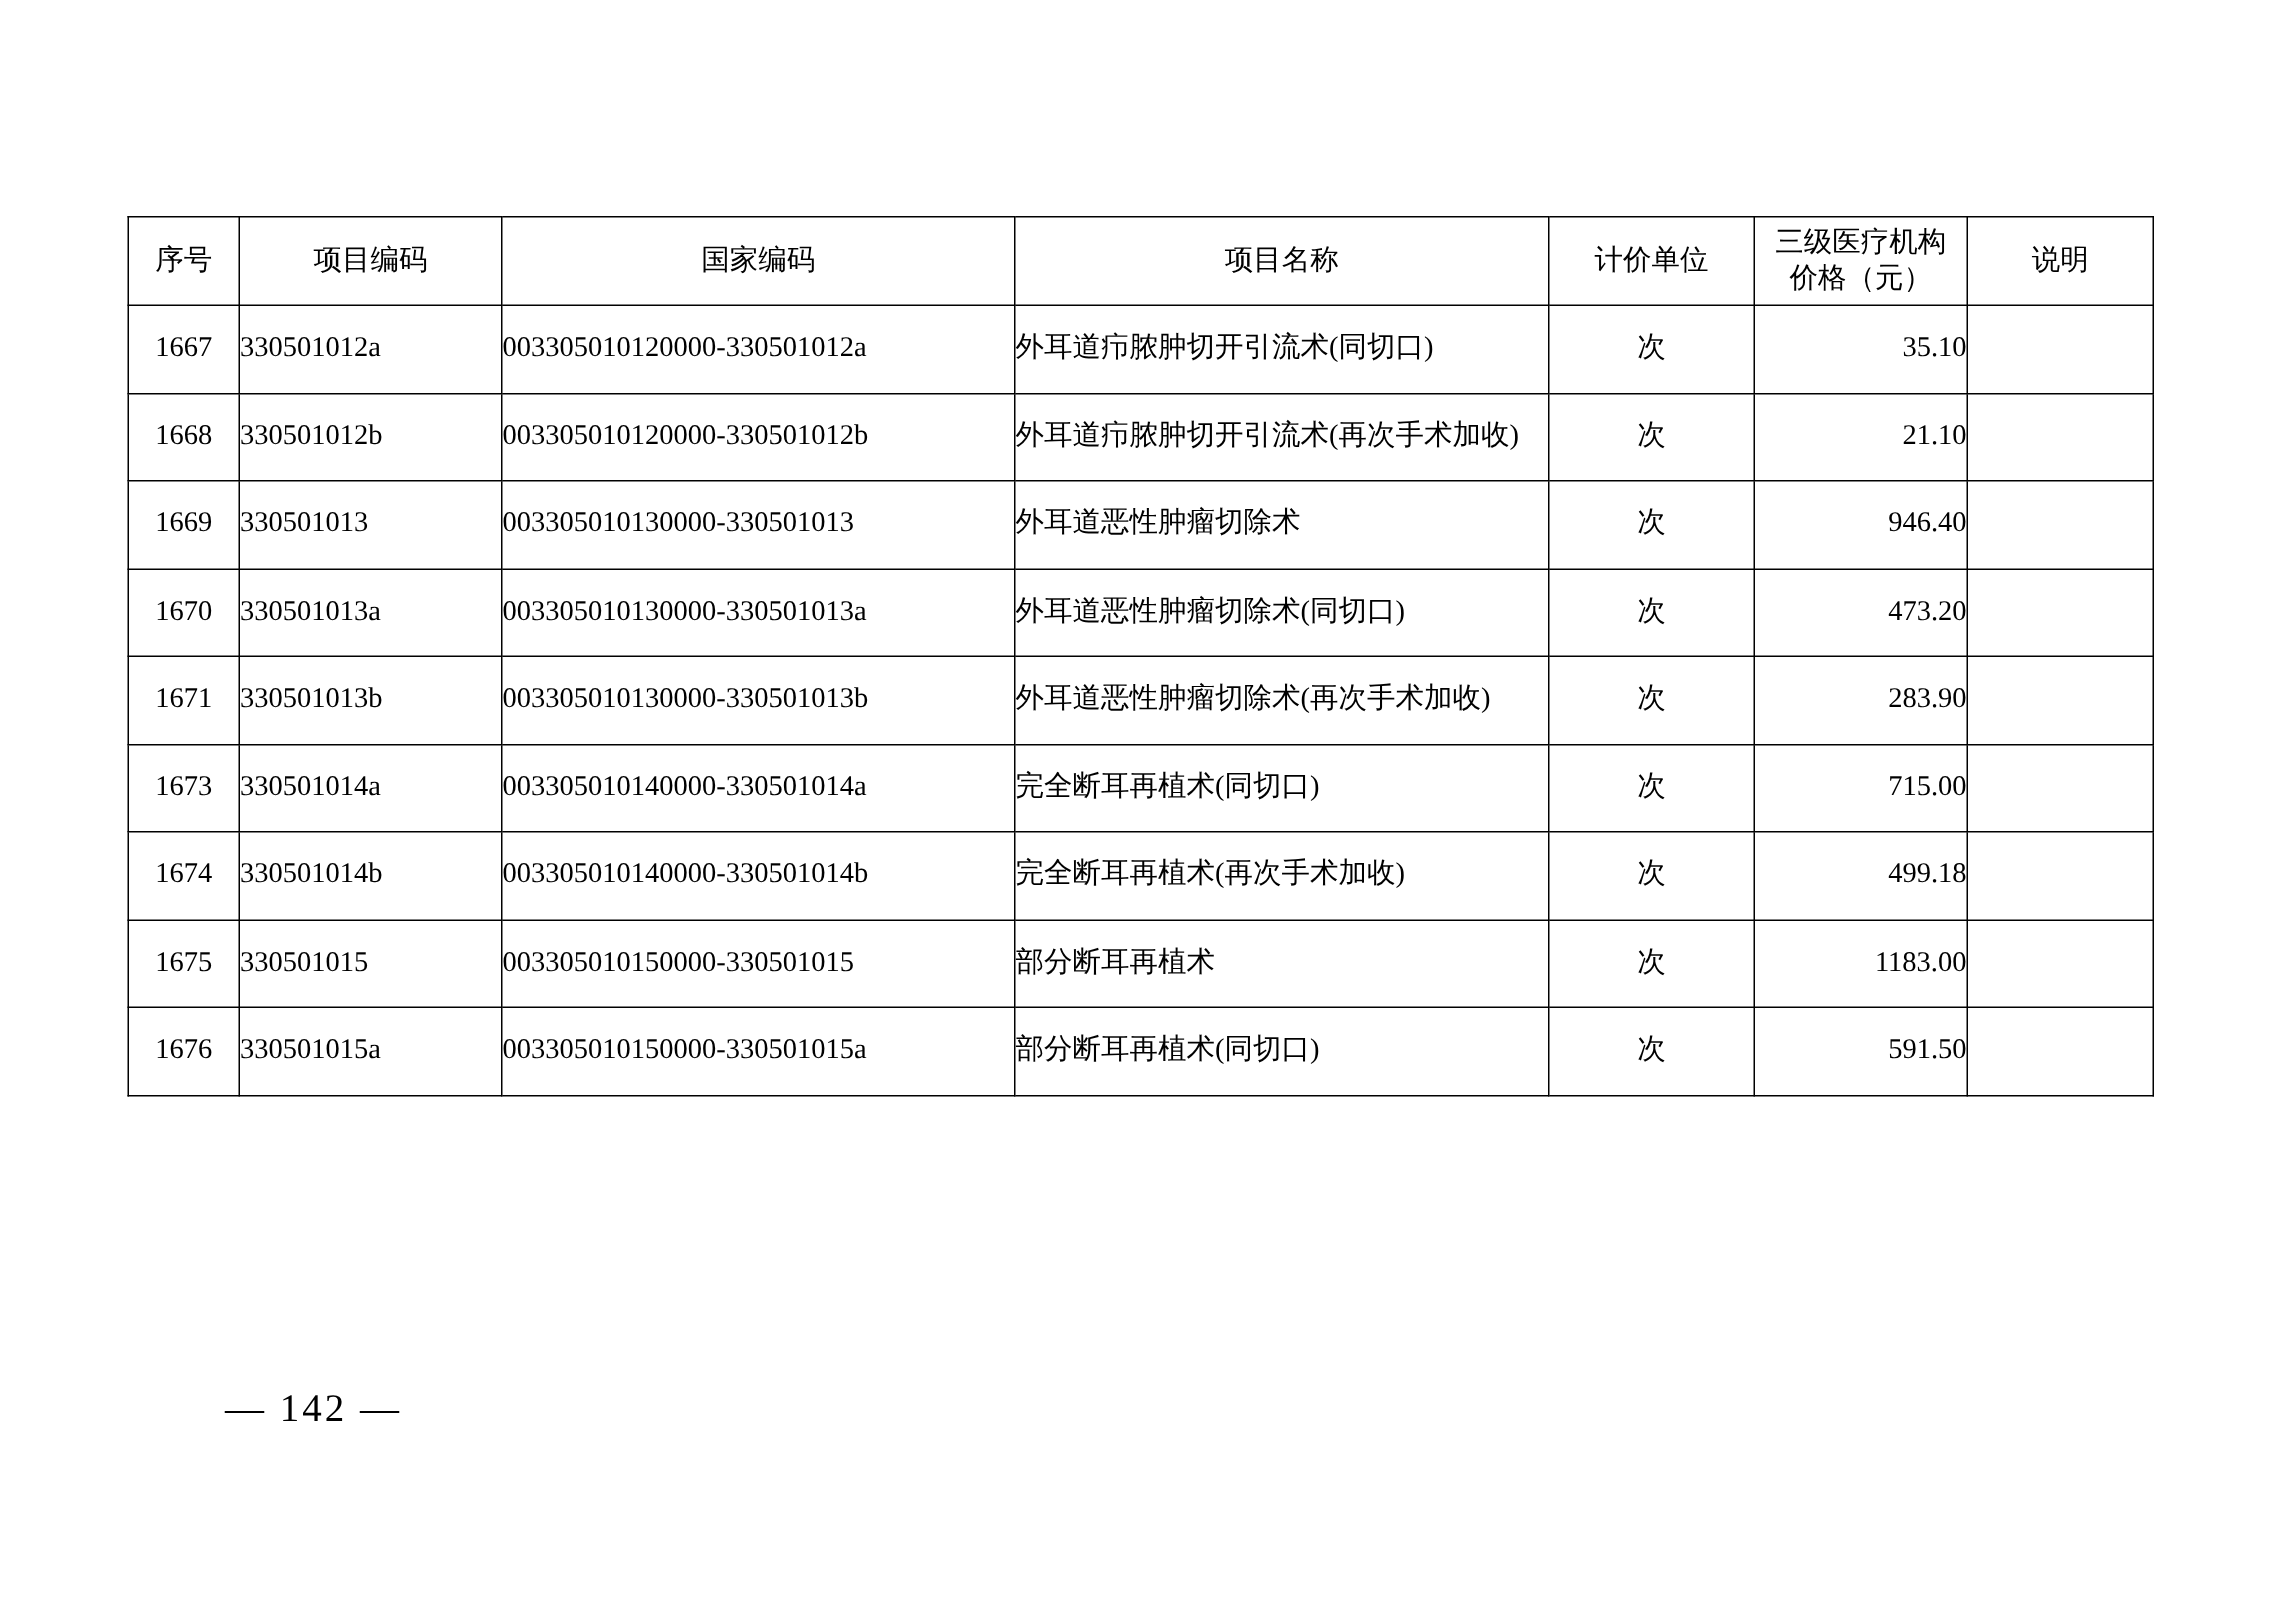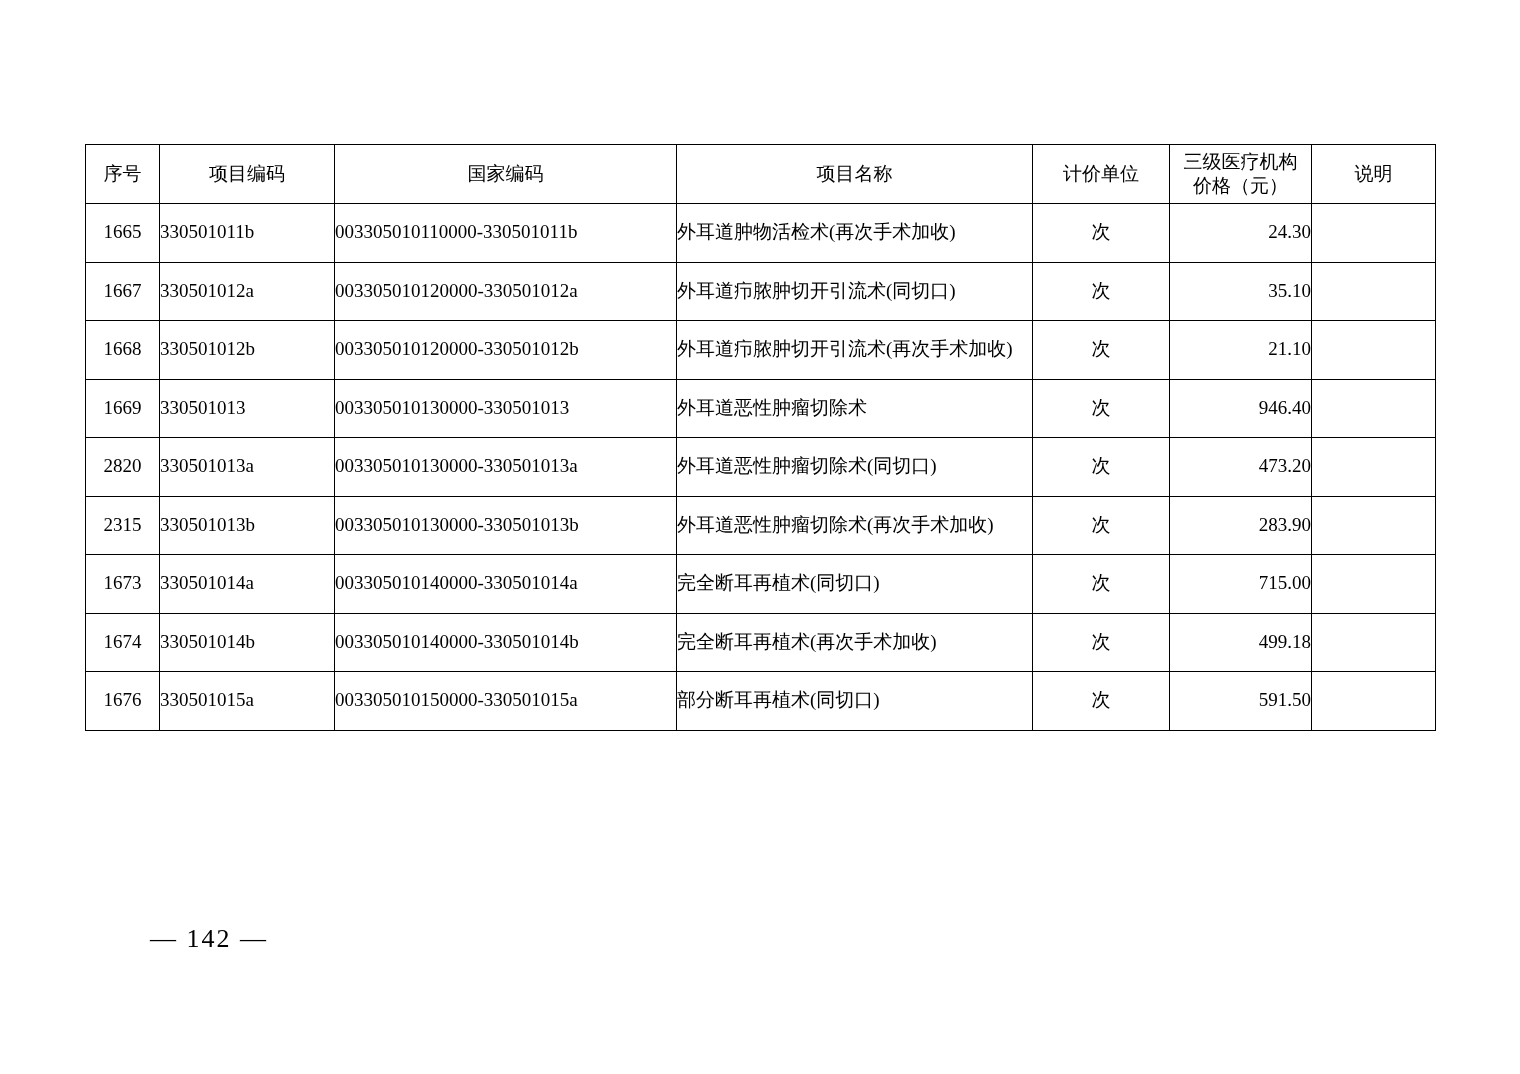--- a/index.html
+++ b/index.html
@@ -125,29 +125,20 @@
           <th>计价单位</th>
           <th>
             <span class="hdr2">三级医疗机构</span>
             <span class="hdr2">价格（元）</span>
           </th>
           <th>说明</th>
         </tr>
       </thead>
       <tbody id="table-body">
           <tr>
-            <td class="seq">1665</td>
-            <td class="code">330501011b</td>
-            <td class="natl">003305010110000-330501011b</td>
-            <td class="name">外耳道肿物活检术(再次手术加收)</td>
-            <td class="unit">次</td>
-            <td class="price">24.30</td>
-            <td class="note"></td>
-          </tr>
-          <tr>
             <td class="seq">1667</td>
             <td class="code">330501012a</td>
             <td class="natl">003305010120000-330501012a</td>
             <td class="name">外耳道疖脓肿切开引流术(同切口)</td>
             <td class="unit">次</td>
             <td class="price">35.10</td>
             <td class="note"></td>
           </tr>
           <tr>
             <td class="seq">1668</td>
@@ -161,30 +152,30 @@
           <tr>
             <td class="seq">1669</td>
             <td class="code">330501013</td>
             <td class="natl">003305010130000-330501013</td>
             <td class="name">外耳道恶性肿瘤切除术</td>
             <td class="unit">次</td>
             <td class="price">946.40</td>
             <td class="note"></td>
           </tr>
           <tr>
-            <td class="seq">2820</td>
+            <td class="seq">1670</td>
             <td class="code">330501013a</td>
             <td class="natl">003305010130000-330501013a</td>
             <td class="name">外耳道恶性肿瘤切除术(同切口)</td>
             <td class="unit">次</td>
             <td class="price">473.20</td>
             <td class="note"></td>
           </tr>
           <tr>
-            <td class="seq">2315</td>
+            <td class="seq">1671</td>
             <td class="code">330501013b</td>
             <td class="natl">003305010130000-330501013b</td>
             <td class="name">外耳道恶性肿瘤切除术(再次手术加收)</td>
             <td class="unit">次</td>
             <td class="price">283.90</td>
             <td class="note"></td>
           </tr>
           <tr>
             <td class="seq">1673</td>
             <td class="code">330501014a</td>
@@ -197,20 +188,29 @@
           <tr>
             <td class="seq">1674</td>
             <td class="code">330501014b</td>
             <td class="natl">003305010140000-330501014b</td>
             <td class="name">完全断耳再植术(再次手术加收)</td>
             <td class="unit">次</td>
             <td class="price">499.18</td>
             <td class="note"></td>
           </tr>
           <tr>
+            <td class="seq">1675</td>
+            <td class="code">330501015</td>
+            <td class="natl">003305010150000-330501015</td>
+            <td class="name">部分断耳再植术</td>
+            <td class="unit">次</td>
+            <td class="price">1183.00</td>
+            <td class="note"></td>
+          </tr>
+          <tr>
             <td class="seq">1676</td>
             <td class="code">330501015a</td>
             <td class="natl">003305010150000-330501015a</td>
             <td class="name">部分断耳再植术(同切口)</td>
             <td class="unit">次</td>
             <td class="price">591.50</td>
             <td class="note"></td>
           </tr>
         </tbody>
     </table>

